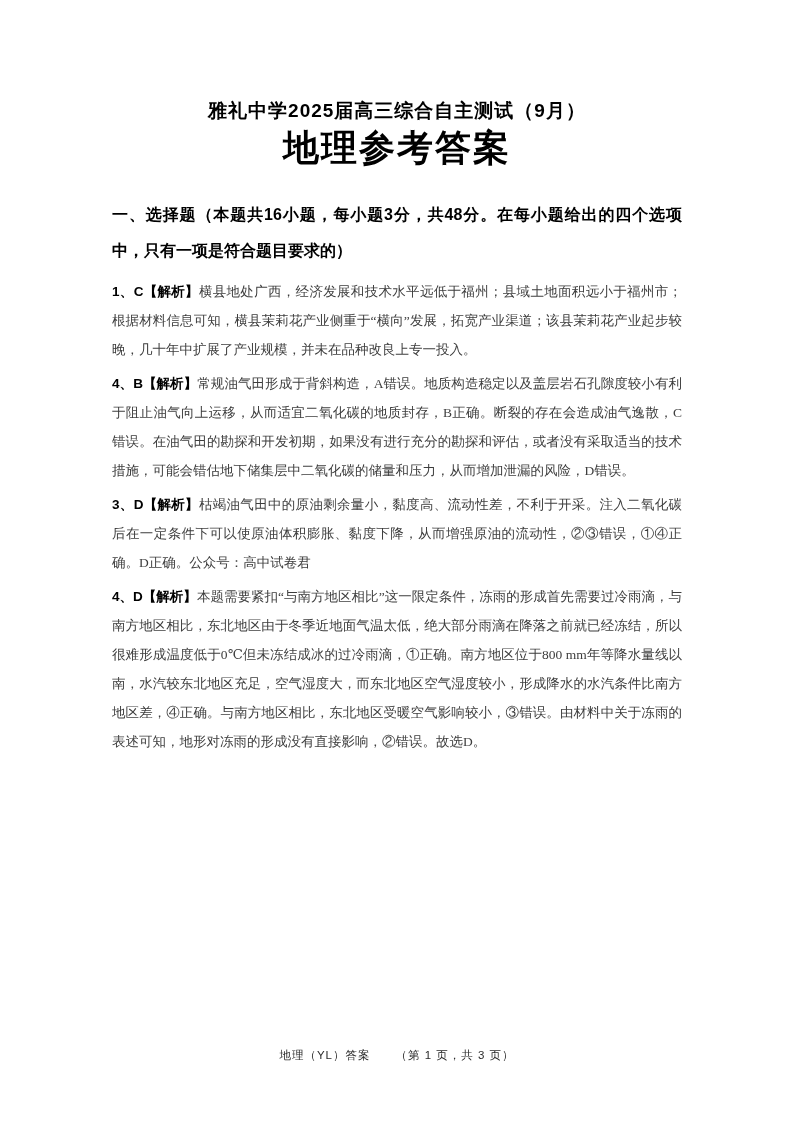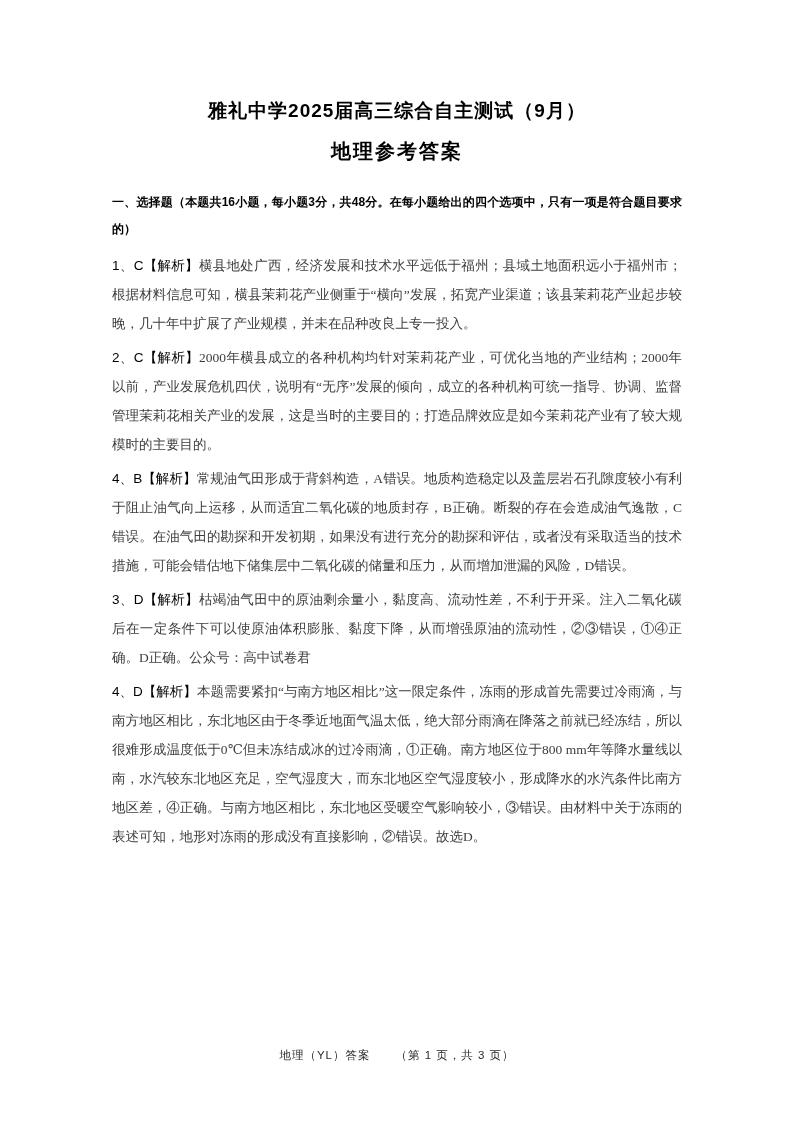--- a/index.html
+++ b/index.html
@@ -16,53 +16,52 @@
     height: 1123px;
     padding: 98px 112px 0 112px;
     position: relative;
   }
   .exam-title {
     text-align: center;
     font-size: 19px;
     font-weight: bold;
     color: #000;
     letter-spacing: 1px;
-    margin-bottom: 14px;
     font-family: "Liberation Sans", "DejaVu Sans", sans-serif;
   }
   .answer-key-title {
     text-align: center;
-    font-size: 20px;
+    font-size: 36px;
     font-weight: bold;
     color: #000;
     letter-spacing: 2px;
     margin-bottom: 24px;
     font-family: "Liberation Sans", "DejaVu Sans", sans-serif;
   }
   .section-heading {
-    font-size: 12px;
+    font-size: 16px;
     font-weight: bold;
     color: #000;
     line-height: 2.25;
     text-align: justify;
     margin-bottom: 8px;
     font-family: "Liberation Sans", "DejaVu Sans", sans-serif;
   }
   .answers {
     width: 100%;
   }
   .answer-item {
     font-size: 13.5px;
     line-height: 2.15;
     text-align: justify;
     color: #3d3d3d;
     margin-bottom: 5px;
   }
   .answer-item .label {
-    font-weight: normal;
+    font-weight: bold;
     color: #000;
     font-family: "Liberation Sans", "DejaVu Sans", sans-serif;
   }
   .answer-item .body {
     font-family: "Liberation Serif", "DejaVu Serif", serif;
   }
   .page-footer {
     position: absolute;
     bottom: 60px;
     left: 0;
@@ -82,21 +81,20 @@
   <h1 class="exam-title">雅礼中学2025届高三综合自主测试（9月）</h1>
 
   <h2 class="answer-key-title">地理参考答案</h2>
 
   <p class="section-heading">一、选择题（本题共16小题，每小题3分，共48分。在每小题给出的四个选项中，只有一项是符合题目要求的）</p>
 
   <div class="answers">
 
     <p class="answer-item"><span class="label">1、C【解析】</span><span class="body">横县地处广西，经济发展和技术水平远低于福州；县域土地面积远小于福州市；根据材料信息可知，横县茉莉花产业侧重于“横向”发展，拓宽产业渠道；该县茉莉花产业起步较晚，几十年中扩展了产业规模，并未在品种改良上专一投入。</span></p>
 
-    <p class="answer-item"><span class="label">2、C【解析】</span><span class="body">2000年横县成立的各种机构均针对茉莉花产业，可优化当地的产业结构；2000年以前，产业发展危机四伏，说明有“无序”发展的倾向，成立的各种机构可统一指导、协调、监督管理茉莉花相关产业的发展，这是当时的主要目的；打造品牌效应是如今茉莉花产业有了较大规模时的主要目的。</span></p>
 
     <p class="answer-item"><span class="label">4、B【解析】</span><span class="body">常规油气田形成于背斜构造，A错误。地质构造稳定以及盖层岩石孔隙度较小有利于阻止油气向上运移，从而适宜二氧化碳的地质封存，B正确。断裂的存在会造成油气逸散，C错误。在油气田的勘探和开发初期，如果没有进行充分的勘探和评估，或者没有采取适当的技术措施，可能会错估地下储集层中二氧化碳的储量和压力，从而增加泄漏的风险，D错误。</span></p>
 
     <p class="answer-item"><span class="label">3、D【解析】</span><span class="body">枯竭油气田中的原油剩余量小，黏度高、流动性差，不利于开采。注入二氧化碳后在一定条件下可以使原油体积膨胀、黏度下降，从而增强原油的流动性，②③错误，①④正确。D正确。公众号：高中试卷君</span></p>
 
     <p class="answer-item"><span class="label">4、D【解析】</span><span class="body">本题需要紧扣“与南方地区相比”这一限定条件，冻雨的形成首先需要过冷雨滴，与南方地区相比，东北地区由于冬季近地面气温太低，绝大部分雨滴在降落之前就已经冻结，所以很难形成温度低于0℃但未冻结成冰的过冷雨滴，①正确。南方地区位于800 mm年等降水量线以南，水汽较东北地区充足，空气湿度大，而东北地区空气湿度较小，形成降水的水汽条件比南方地区差，④正确。与南方地区相比，东北地区受暖空气影响较小，③错误。由材料中关于冻雨的表述可知，地形对冻雨的形成没有直接影响，②错误。故选D。</span></p>
 
 
 
   </div>

